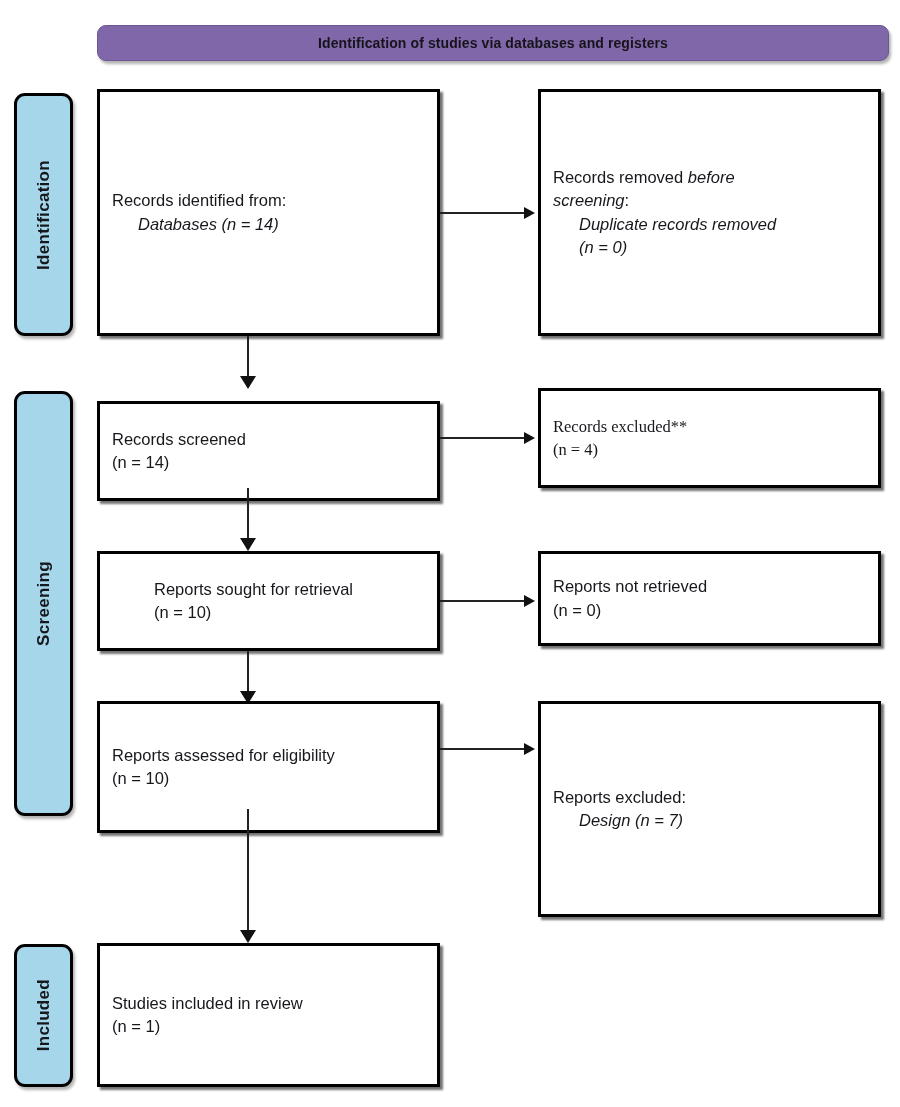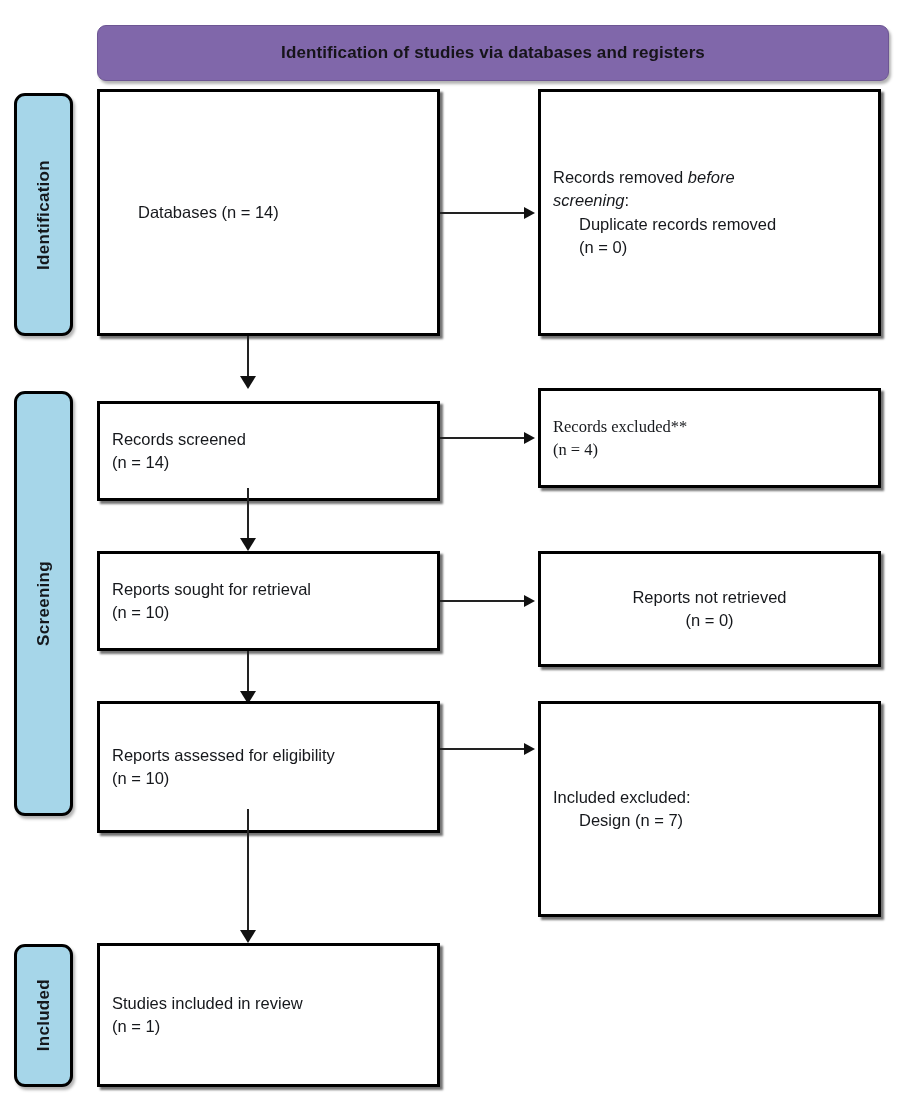--- a/index.html
+++ b/index.html
@@ -70,21 +70,21 @@
     align-items: center;
   }
   .box .inner {
     padding: 0 12px;
     width: 100%;
     font-size: 16.5px;
     line-height: 1.42;
     color: #16181c;
   }
   .box .inner .ln { display: block; white-space: pre; }
-  .box .inner .indent { padding-left: 26px; }
+  .box .inner .indent { padding-left: 26px; font-style: italic; }
   .box .inner i { font-style: italic; }
 
   
   .arrow-h {
     position: absolute;
     height: 2px;
     background: #222222;
   }
   .arrow-h::after {
     content: "";
@@ -110,38 +110,39 @@
     border-left: 8px solid transparent;
     border-right: 8px solid transparent;
     border-top: 13px solid #111111;
   }
 </style>
 </head>
 <body>
 
 <div id="canvas">
 
-  <div class="banner" style="left:97px; top:25px; width:792px; height:56px; font-size:17px;">
+  <div class="banner" style="left:97px; top:25px; width:792px; height:36px; font-size:14px;">
     <span>Identification of studies via databases and registers</span>
   </div>
 
   <div class="stage" style="left:14px; top:93px; width:59px; height:243px;">
     <span class="vtext">Identification</span>
   </div>
 
   <div class="stage" style="left:14px; top:391px; width:59px; height:425px;">
     <span class="vtext">Screening</span>
   </div>
 
   <div class="stage" style="left:14px; top:944px; width:59px; height:143px;">
     <span class="vtext">Included</span>
   </div>
 
   <div class="box" style="left:97px; top:89px; width:343px; height:247px;">
     <div class="inner">
+      <span class="ln">Records identified from:</span>
       <span class="ln indent">Databases (n = 14)</span>
     </div>
   </div>
 
   <div class="arrow-h" style="left:440px; top:212px; width:93px;"></div>
 
   <div class="box" style="left:538px; top:89px; width:343px; height:247px;">
     <div class="inner">
       <span class="ln"><span>Records removed </span><i>before</i></span>
       <span class="ln"><i>screening</i><span>:</span></span>
@@ -163,50 +164,50 @@
 
   <div class="box" style="left:538px; top:388px; width:343px; height:100px;font-family:Liberation Serif, serif;">
     <div class="inner">
       <span class="ln">Records excluded**</span>
       <span class="ln">(n = 4)</span>
     </div>
   </div>
 
   <div class="arrow-v" style="left:247px; top:488px; height:60px;"></div>
 
-  <div class="box" style="left:97px; top:551px; width:343px; height:100px;">
+  <div class="box" style="left:97px; top:551px; width:343px; height:100px;padding-left:42px;">
     <div class="inner">
       <span class="ln">Reports sought for retrieval</span>
       <span class="ln">(n = 10)</span>
     </div>
   </div>
 
   <div class="arrow-h" style="left:440px; top:600px; width:93px;"></div>
 
-  <div class="box" style="left:538px; top:551px; width:343px; height:116px;text-align:center;">
+  <div class="box" style="left:538px; top:551px; width:343px; height:95px;">
     <div class="inner">
       <span class="ln">Reports not retrieved</span>
       <span class="ln">(n = 0)</span>
     </div>
   </div>
 
   <div class="arrow-v" style="left:247px; top:651px; height:50px;"></div>
 
   <div class="box" style="left:97px; top:701px; width:343px; height:132px;">
     <div class="inner">
       <span class="ln">Reports assessed for eligibility</span>
       <span class="ln">(n = 10)</span>
     </div>
   </div>
 
   <div class="arrow-h" style="left:440px; top:748px; width:93px;"></div>
 
   <div class="box" style="left:538px; top:701px; width:343px; height:216px;">
     <div class="inner">
-      <span class="ln">Included excluded:</span>
+      <span class="ln">Reports excluded:</span>
       <span class="ln indent">Design (n = 7)</span>
     </div>
   </div>
 
   <div class="arrow-v" style="left:247px; top:809px; height:131px;"></div>
 
   <div class="box" style="left:97px; top:943px; width:343px; height:144px;justify-content:center;">
     <div class="inner">
       <span class="ln">Studies included in review</span>
       <span class="ln">(n = 1)</span>

